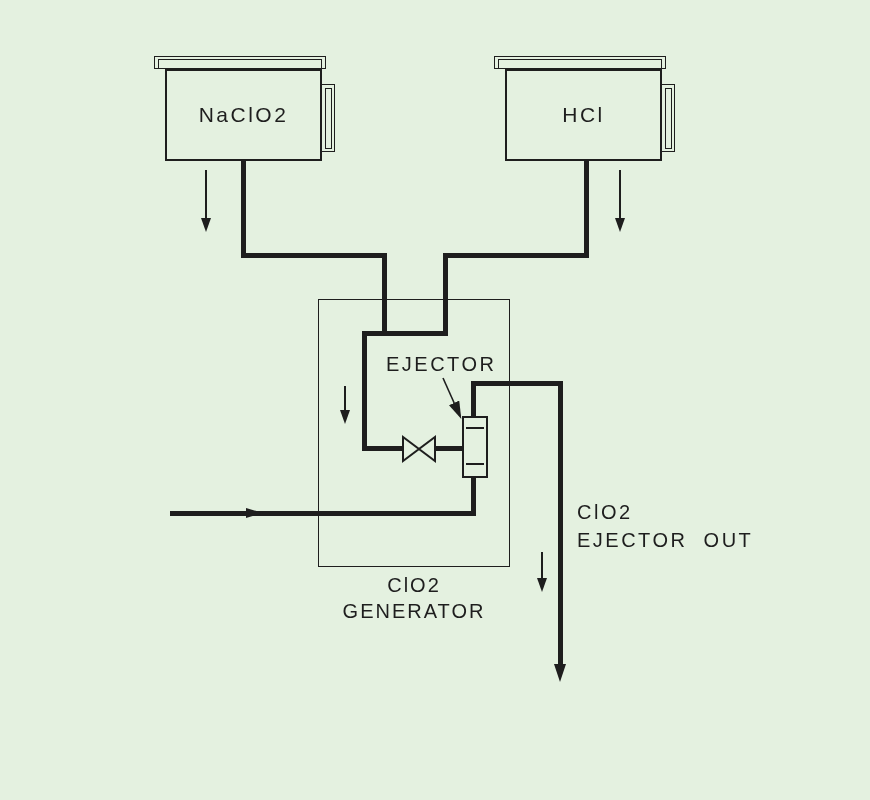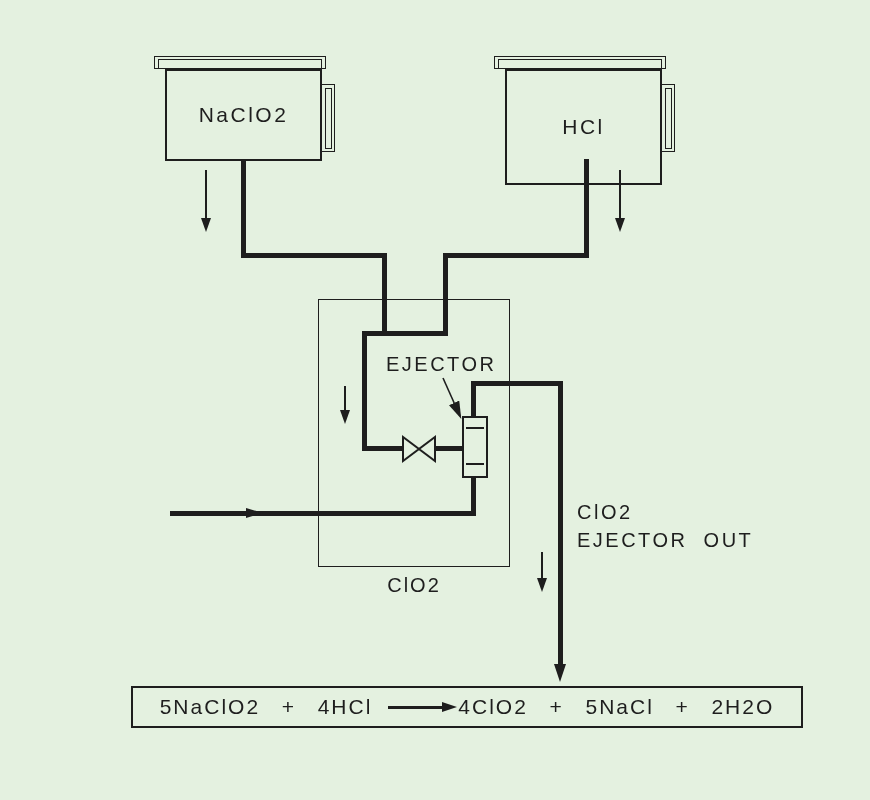--- a/index.html
+++ b/index.html
@@ -52,21 +52,21 @@
   <div class="tank" style="left:165px;top:69px;width:157px;height:92px;">
     <span class="tank-label">NaClO2</span>
   </div>
   <div class="bracket" style="left:321px;top:84px;">
     <div class="bracket-inner"></div>
   </div>
 
   <div class="lid" style="left:494px;top:56px;width:172px;">
     <div class="lid-inner"></div>
   </div>
-  <div class="tank" style="left:505px;top:69px;width:157px;height:116px;">
+  <div class="tank" style="left:505px;top:69px;width:157px;height:92px;">
     <span class="tank-label">HCl</span>
   </div>
   <div class="bracket" style="left:661px;top:84px;">
     <div class="bracket-inner"></div>
   </div>
 
   <div class="thin" style="left:205px;top:170px;width:2px;height:50px;"></div>
   <div class="ah ah-down-sm" style="left:201px;top:218px;"></div>
   <div class="thin" style="left:619px;top:170px;width:2px;height:50px;"></div>
   <div class="ah ah-down-sm" style="left:615px;top:218px;"></div>
@@ -120,23 +120,17 @@
 
   <div class="t t2" style="left:577px;top:498px;">
     <div>ClO2</div>
     <div class="pre">EJECTOR  OUT</div>
   </div>
   <div class="thin" style="left:541px;top:552px;width:2px;height:28px;"></div>
   <div class="ah ah-down-sm" style="left:537px;top:578px;"></div>
 
   <div class="gen-label">
     <div>ClO2</div>
+    <div>GENERATOR</div>
   </div>
 
-  <div class="eq-box">
-    <span class="pre">5NaClO2  +  4HCl</span>
-    <span class="eq-arrow">
-      <span class="eq-arrow-head"></span>
-    </span>
-    <span class="pre">4ClO2  +  5NaCl  +  2H2O</span>
-  </div>
 
 </div>
 
 </body></html>

